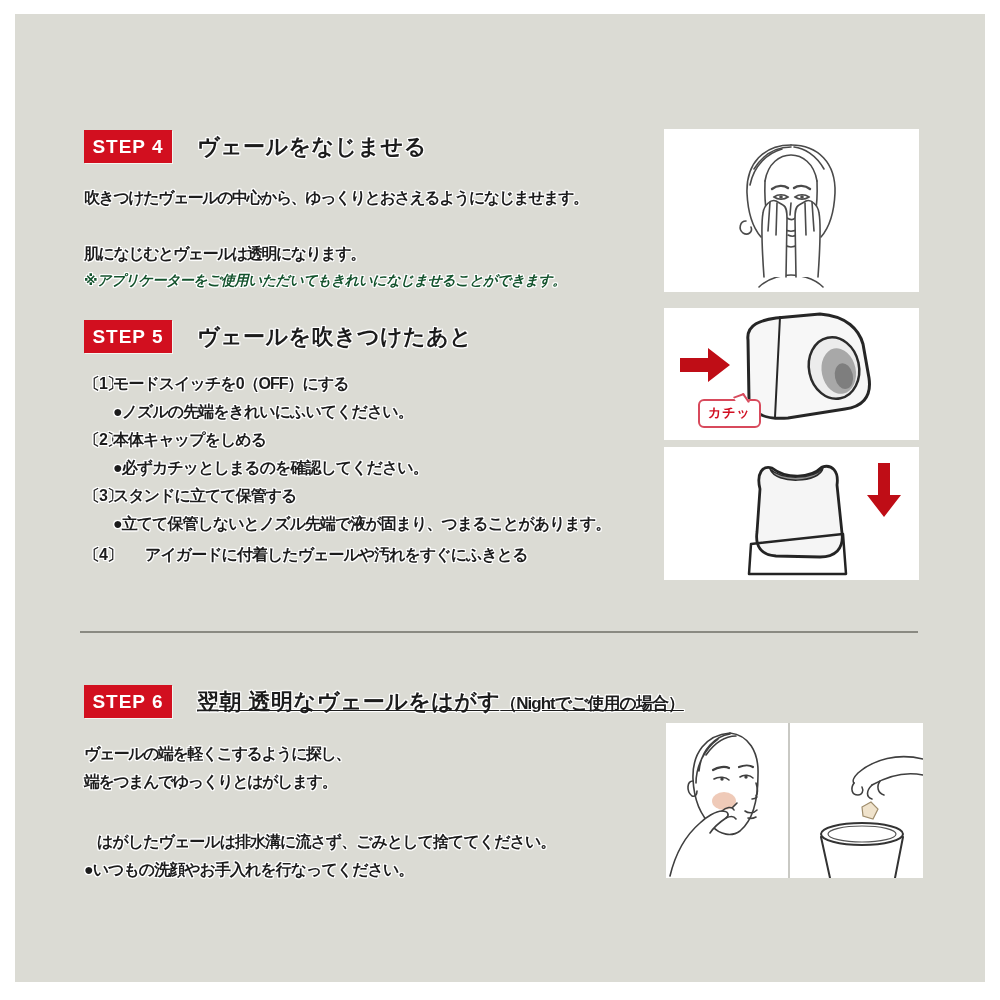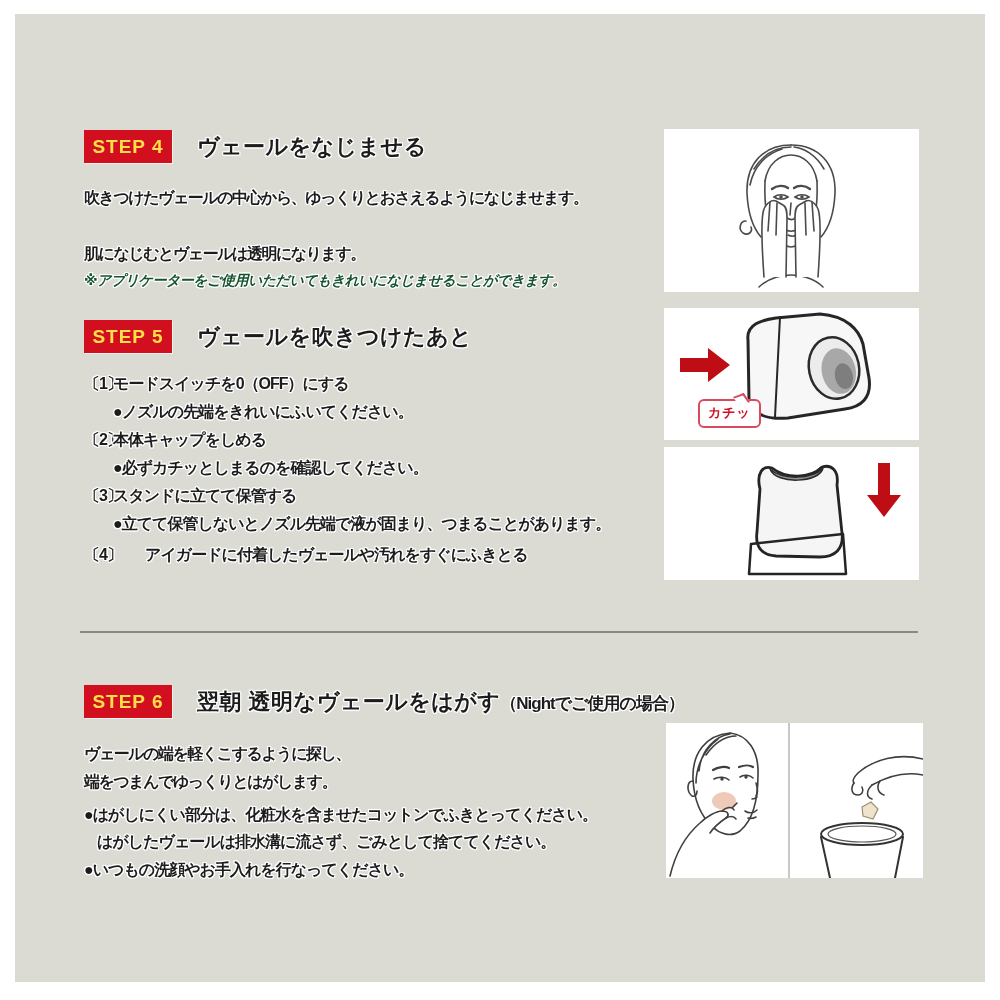--- a/index.html
+++ b/index.html
@@ -2,21 +2,21 @@
 <html><head>
 <meta charset="utf-8">
 <style>
   html,body{margin:0;padding:0;background:#ffffff;}
   #page{position:relative;width:1000px;height:1000px;background:#ffffff;overflow:hidden;
         font-family:"Liberation Sans","DejaVu Sans",sans-serif;font-weight:bold;color:#1c1c1c;}
   .canvas{position:absolute;left:15px;top:14px;right:15px;bottom:18px;background:#dbdbd4;}
   .t{position:absolute;white-space:nowrap;}
   .halo{text-shadow:1px 0 0 #fff,-1px 0 0 #fff,0 1px 0 #fff,0 -1px 0 #fff,
         1px 1px 0 #fff,-1px -1px 0 #fff,1px -1px 0 #fff,-1px 1px 0 #fff,0 0 3px #fff;}
-  .badge{width:88px;height:33px;background:#d20f1f;color:#fde047;display:flex;
+  .badge{width:88px;height:33px;background:#d20f1f;color:#ffffff;display:flex;
          align-items:center;justify-content:center;font-size:19px;letter-spacing:1px;
          box-shadow:1px 1px 0 #f4f4ef;}
   .h{font-size:22px;line-height:33px;letter-spacing:0.5px;}
   .body{font-size:16px;line-height:20px;letter-spacing:-1.5px;}
   .note{font-size:14px;letter-spacing:-0.5px;color:#14532d;font-style:italic;}
   .itemnum{font-size:16px;letter-spacing:-1px;}
   .itemtext{font-size:16px;letter-spacing:-1px;}
   .itemsub{font-size:16px;letter-spacing:-1px;}
   .itemsub:empty{display:none;}
   .imgbox{position:absolute;background:#ffffff;}
@@ -114,26 +114,25 @@
       <path d="M96,42 C92,26 99,18 108,21 C122,32 146,32 158,20 C168,17 175,24 173,38 L178,86 C180,102 171,110 156,110 L112,109 C97,108 91,99 93,85 Z" fill="#f5f5f5" stroke="#242424" stroke-width="2.8"></path>
       <path d="M106,22 C118,33 148,33 159,21 C156,36 112,38 106,22 Z" fill="#909090" stroke="#2b2b2b" stroke-width="1.5"></path>
       <path d="M87,97 L179,87 L182,127 L85,127 Z" fill="none" stroke="#242424" stroke-width="2.5"></path>
       <polygon points="214,16 226,16 226,48 237,48 220,70 203,48 214,48" fill="#bf0d16" stroke="none"></polygon>
     </svg>
   </div>
 
   <div class="divider"></div>
 
   <div class="t badge" style="left:84px;top:685px;">STEP 6</div>
-  <div class="t halo" style="left:197px;top:685px;line-height:33px;">
+  <div class="t halo" style="left:197px;top:685px;line-height:33px;text-decoration:underline;">
     <span class="h">翌朝 透明なヴェールをはがす</span><span class="titlesub">（Nightでご使用の場合）</span>
   </div>
   <div class="t body halo" style="left:84px;top:772px;">端をつまんでゆっくりとはがします。</div>
   <div class="t body halo" style="left:84px;top:744px;">ヴェールの端を軽くこするように探し、</div>
-  <div class="t itemsub halo" style="left:84px;top:805px;">●はがしにくい部分は、化粧水を含ませたコットンでふきとってください。</div>
   <div class="t itemsub halo" style="left:97px;top:832px;">はがしたヴェールは排水溝に流さず、ごみとして捨ててください。</div>
   <div class="t itemsub halo" style="left:84px;top:860px;">●いつもの洗顔やお手入れを行なってください。</div>
 
   <div class="imgbox" style="left:666px;top:723px;width:257px;height:155px;">
     <svg viewBox="0 0 257 155" fill="none" stroke="#3f3f3f" stroke-width="1.6" stroke-linecap="round">
       <line x1="123" y1="0" x2="123" y2="155" stroke="#c9c9c4" stroke-width="2"></line>
 
       <g>
         <path d="M64,10 C40,12 26,30 27,56 C28,78 35,93 46,103"></path>
         <path d="M64,10 C82,12 93,28 92,52 C92,78 86,98 74,108 C66,114 54,112 46,103"></path>

